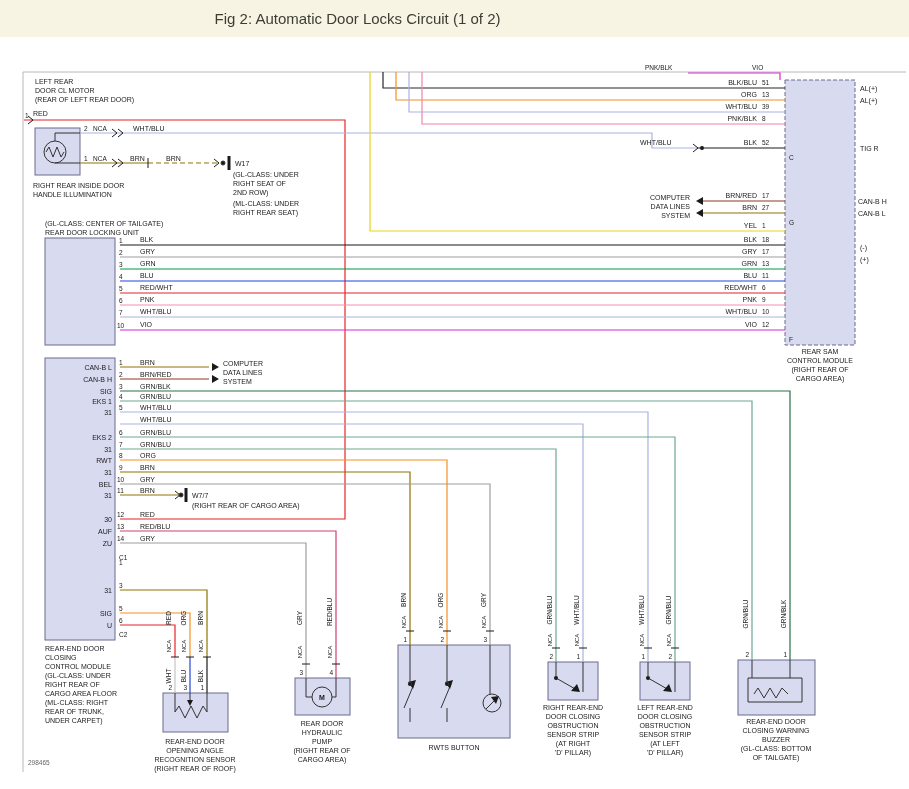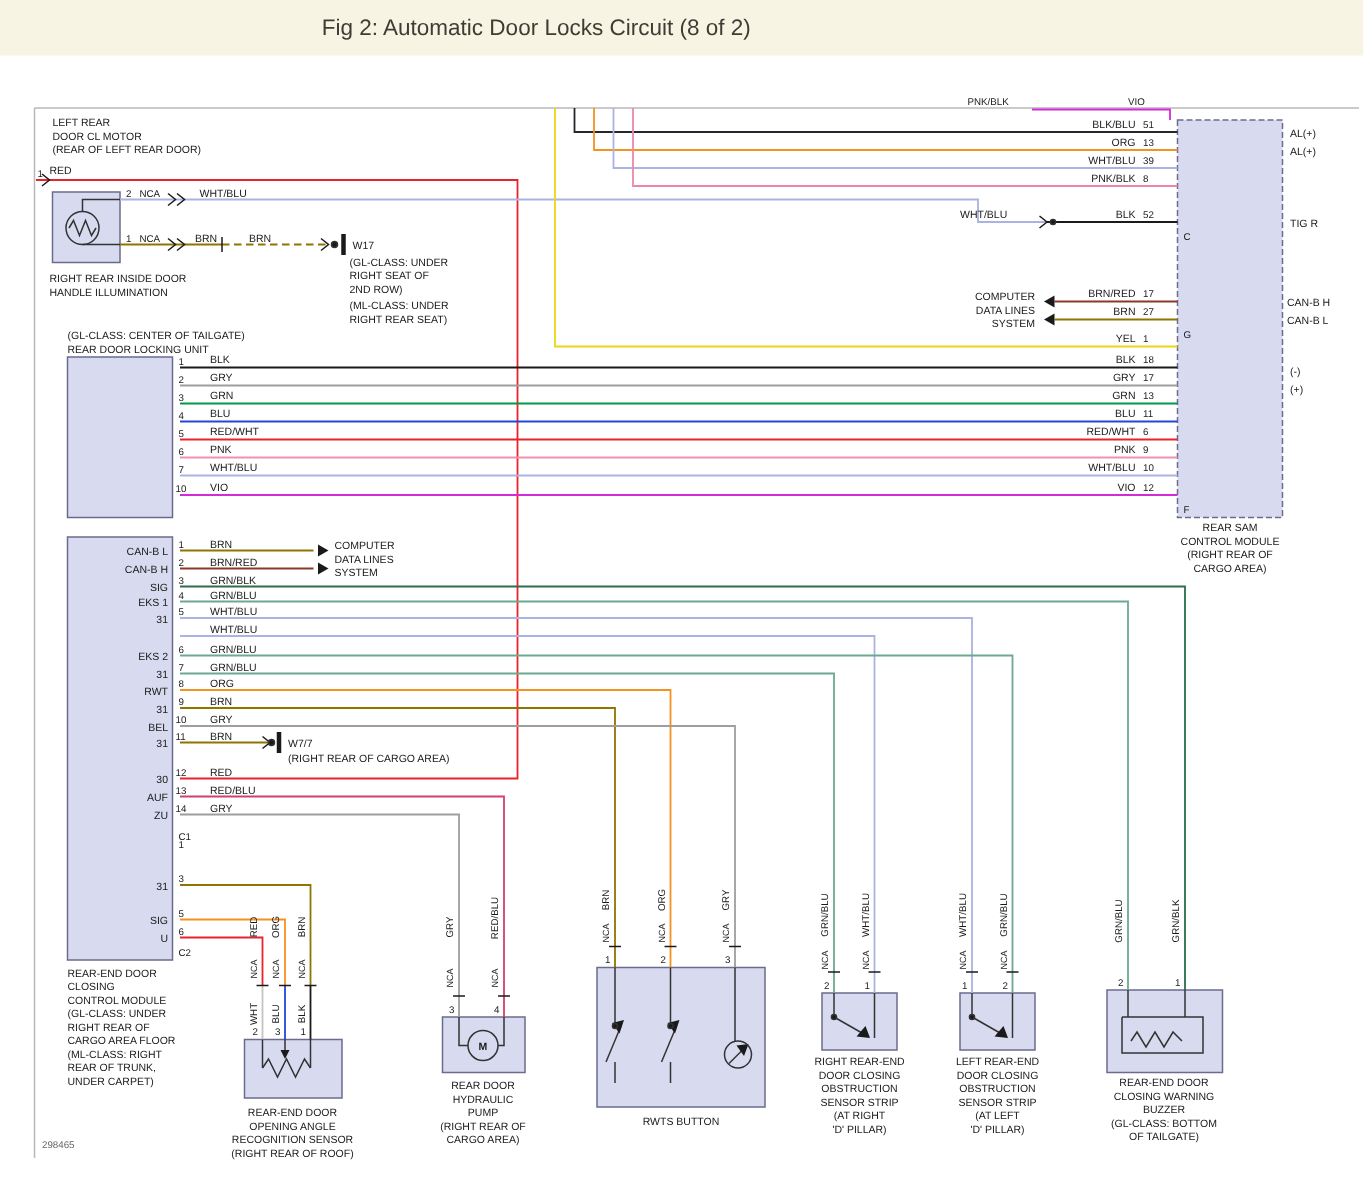--- a/index.html
+++ b/index.html
@@ -7,21 +7,21 @@
   .header{position:absolute;left:0;top:0;width:100%;height:37px;background:#f8f4e4;}
   .header .title{width:715px;text-align:center;font-size:15px;color:#3d3d33;line-height:37px;}
   svg{position:absolute;left:0;top:0;}
   svg text{font-family:"Liberation Sans",sans-serif;}
 </style>
 </head>
 <body>
 
 <div class="page">
   <div class="header">
-    <div class="title">Fig 2: Automatic Door Locks Circuit (8 of 2)</div>
+    <div class="title">Fig 2: Automatic Door Locks Circuit (1 of 2)</div>
   </div>
   <svg width="909" height="789" viewBox="0 0 909 789" xmlns="http://www.w3.org/2000/svg">
       <rect x="35" y="128" width="45" height="47" fill="#d8daf0" stroke="#6b6b8d" stroke-width="1"></rect>
       <rect x="45" y="238" width="70" height="107" fill="#d8daf0" stroke="#6b6b8d" stroke-width="1"></rect>
       <rect x="785" y="80" width="70" height="265" fill="#d8daf0" stroke="#6b6b8d" stroke-width="1" stroke-dasharray="4 2"></rect>
       <rect x="45" y="358" width="70" height="282" fill="#d8daf0" stroke="#6b6b8d" stroke-width="1"></rect>
       <rect x="163" y="693" width="65" height="39" fill="#d8daf0" stroke="#6b6b8d" stroke-width="1"></rect>
       <rect x="295" y="678" width="55" height="37" fill="#d8daf0" stroke="#6b6b8d" stroke-width="1"></rect>
       <rect x="398" y="645" width="112" height="93" fill="#d8daf0" stroke="#6b6b8d" stroke-width="1"></rect>
       <rect x="548" y="662" width="50" height="38" fill="#d8daf0" stroke="#6b6b8d" stroke-width="1"></rect>

